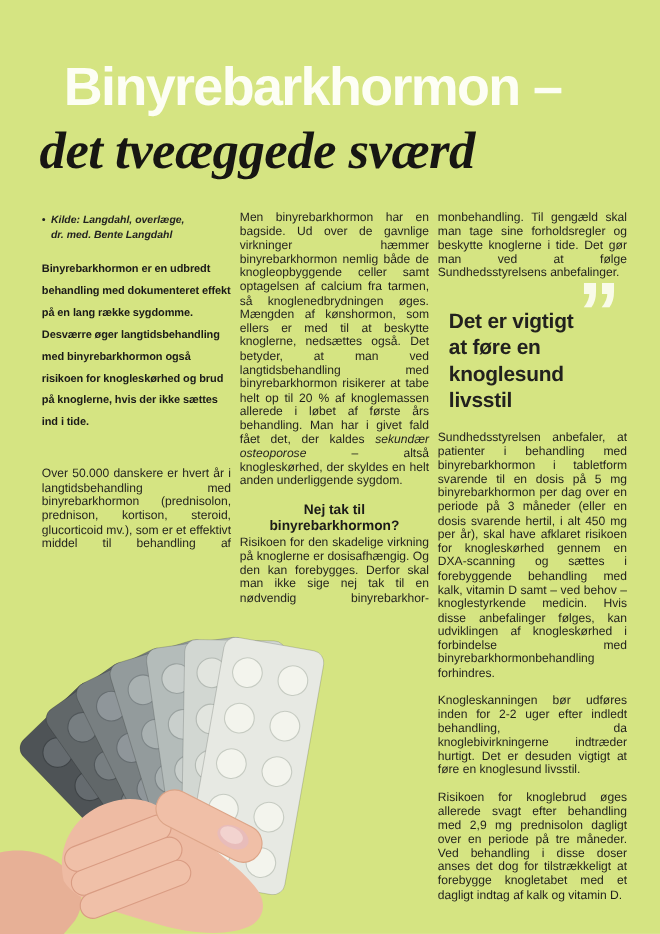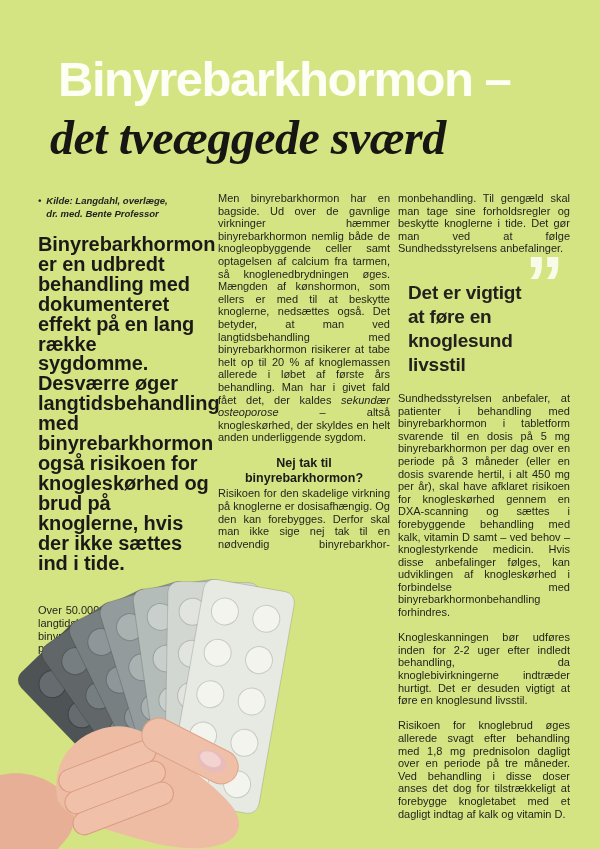--- a/index.html
+++ b/index.html
@@ -9,36 +9,36 @@
     font-family:"Liberation Sans", sans-serif;
     color:#1f1e1b;
   }
   .title{
     position:absolute; left:58px; top:52px; width:520px;
     font-family:"Liberation Sans", sans-serif;
     font-size:49px; font-weight:700; letter-spacing:-1.5px;
     color:#fdfef4; line-height:54px; white-space:nowrap;
   }
   .subtitle{
-    position:absolute; left:50px; top:110px; width:520px;
+    position:absolute; left:36px; top:110px; width:520px;
     font-family:"Liberation Serif", serif;
     font-style:italic; font-weight:700; letter-spacing:-0.5px;
     font-size:48px; color:#171613; line-height:56px; white-space:nowrap;
   }
   .col{position:absolute; top:192px; width:172px;}
   .col1{left:38px;}
   .col2{left:218px;}
   .col3{left:398px;}
   .source{
     display:flex; gap:5px;
     font-size:9.5px; line-height:12.5px; font-weight:700; font-style:italic;
     color:#232220; margin:3px 0 0 0;
   }
   .intro{
-    font-size:20px; line-height:19.9px; font-weight:700; color:#1b1a18;
+    font-size:10px; line-height:19.9px; font-weight:700; color:#1b1a18;
     margin:15px 0 0 0; letter-spacing:-0.1px;
   }
   .body{
     font-size:11px; line-height:12.6px; text-align:justify;
     margin:0 0 12.6px 0; color:#201f1c; overflow-wrap:break-word;
   }
   .cont{text-align-last:justify;}
   .col1 .body{margin-top:31px;}
   .subhead{
     font-size:12.5px; line-height:14.5px; font-weight:700; color:#1b1a18;
@@ -63,42 +63,42 @@
 <div class="page">
 
   <div class="title">Binyrebarkhormon –</div>
   <div class="subtitle">det tveæggede sværd</div>
 
   <div class="col col1">
     <div class="source">
       <span>•</span>
       <span>
         <span>Kilde: Langdahl, overlæge,</span><br>
-        <span>dr. med. Bente Professor</span>
+        <span>dr. med. Bente Langdahl</span>
       </span>
     </div>
     <p class="intro">Binyrebarkhormon er en udbredt behandling med dokumenteret effekt på en lang række sygdomme. Desværre øger langtidsbehandling med binyrebarkhormon også risikoen for knogleskørhed og brud på knoglerne, hvis der ikke sættes ind i tide.</p>
     <p class="body cont">Over 50.000 danskere er hvert år i langtidsbehandling med binyrebarkhormon (prednisolon, prednison, kortison, steroid, glucorticoid mv.), som er et effektivt middel til behandling af</p>
   </div>
 
   <div class="col col2">
     <p class="body"><span>Men binyrebarkhormon har en bagside. Ud over de gavnlige virkninger hæmmer binyrebarkhormon nemlig både de knogleopbyggende celler samt optagelsen af calcium fra tarmen, så knoglenedbrydningen øges. Mængden af kønshormon, som ellers er med til at beskytte knoglerne, nedsættes også. Det betyder, at man ved langtidsbehandling med binyrebarkhormon risikerer at tabe helt op til 20 % af knoglemassen allerede i løbet af første års behandling. Man har i givet fald fået det, der kaldes </span><em>sekundær osteoporose</em><span> – altså knogleskørhed, der skyldes en helt anden underliggende sygdom.</span></p>
     <h3 class="subhead">Nej tak til binyrebarkhormon?</h3>
     <p class="body cont">Risikoen for den skadelige virkning på knoglerne er dosisafhængig. Og den kan forebygges. Derfor skal man ikke sige nej tak til en nødvendig binyrebarkhor-</p>
   </div>
 
   <div class="col col3">
     <p class="body">monbehandling. Til gengæld skal man tage sine forholdsregler og beskytte knoglerne i tide. Det gør man ved at følge Sundhedsstyrelsens anbefalinger.</p>
     <div class="pullquote-wrap">
       <div class="pullquote">Det er vigtigt at føre en knoglesund livsstil</div>
       <div class="quote-glyph">”</div>
     </div>
     <p class="body">Sundhedsstyrelsen anbefaler, at patienter i behandling med binyrebarkhormon i tabletform svarende til en dosis på 5 mg binyrebarkhormon per dag over en periode på 3 måneder (eller en dosis svarende hertil, i alt 450 mg per år), skal have afklaret risikoen for knogleskørhed gennem en DXA-scanning og sættes i forebyggende behandling med kalk, vitamin D samt – ved behov – knoglestyrkende medicin. Hvis disse anbefalinger følges, kan udviklingen af knogleskørhed i forbindelse med binyrebarkhormonbehandling forhindres.</p>
     <p class="body">Knogleskanningen bør udføres inden for 2-2 uger efter indledt behandling, da knoglebivirkningerne indtræder hurtigt. Det er desuden vigtigt at føre en knoglesund livsstil.</p>
-    <p class="body">Risikoen for knoglebrud øges allerede svagt efter behandling med 1,8 mg prednisolon dagligt over en periode på tre måneder. Ved behandling i disse doser anses det dog for tilstrækkeligt at forebygge knogletabet med et dagligt indtag af kalk og vitamin D.</p>
+    <p class="body">Risikoen for knoglebrud øges allerede svagt efter behandling med 2,9 mg prednisolon dagligt over en periode på tre måneder. Ved behandling i disse doser anses det dog for tilstrækkeligt at forebygge knogletabet med et dagligt indtag af kalk og vitamin D.</p>
   </div>
 
   <svg class="photo" width="300" height="280" viewBox="0 0 300 280" xmlns="http://www.w3.org/2000/svg">
     <defs>
       <g id="pills">
         <circle cx="-21" cy="-205" r="13.5"></circle>
           <circle cx="21" cy="-205" r="13.5"></circle>
         <circle cx="-21" cy="-163" r="13.5"></circle>
           <circle cx="21" cy="-163" r="13.5"></circle>
         <circle cx="-21" cy="-121" r="13.5"></circle>

